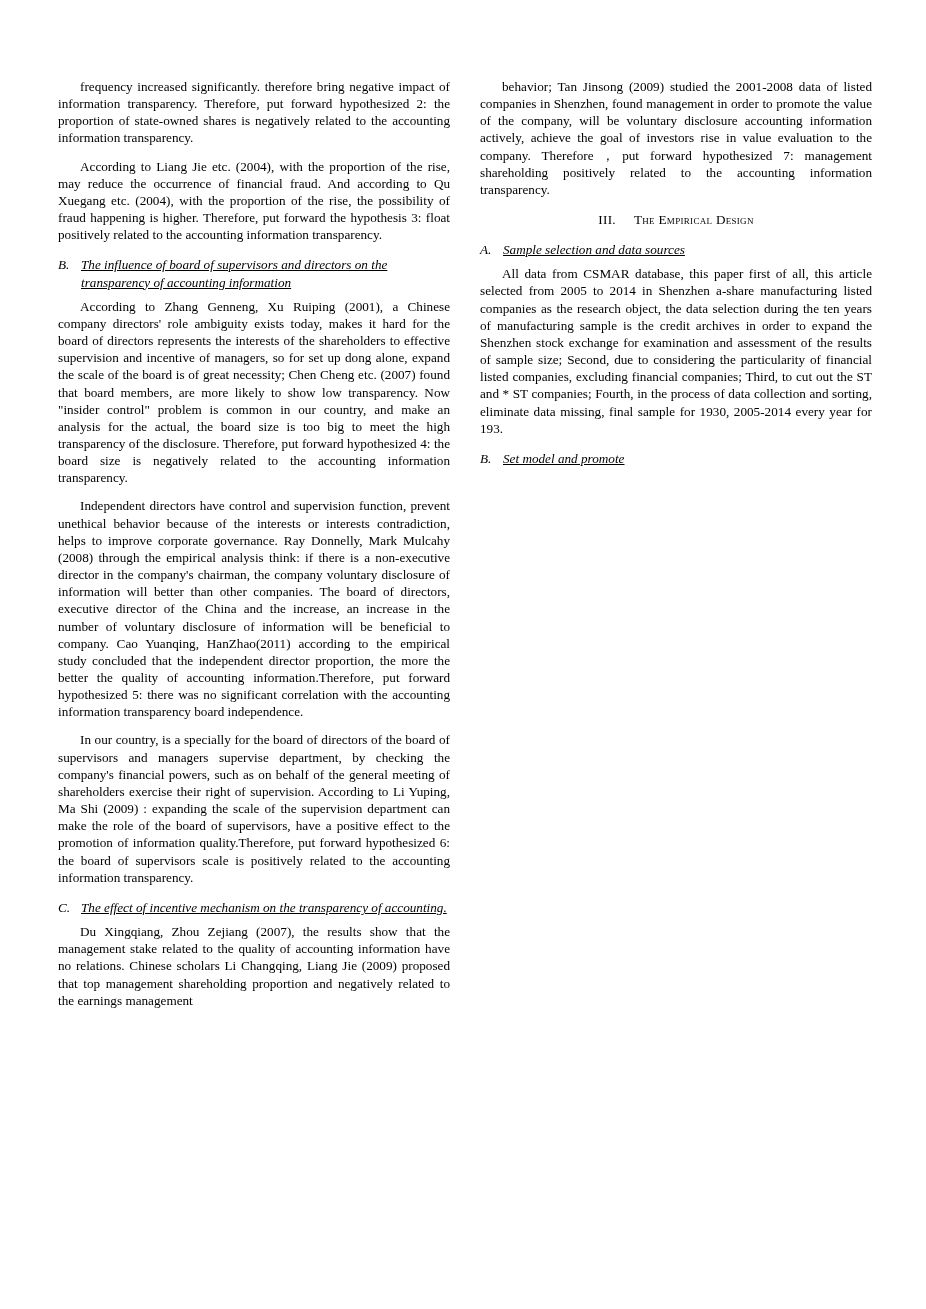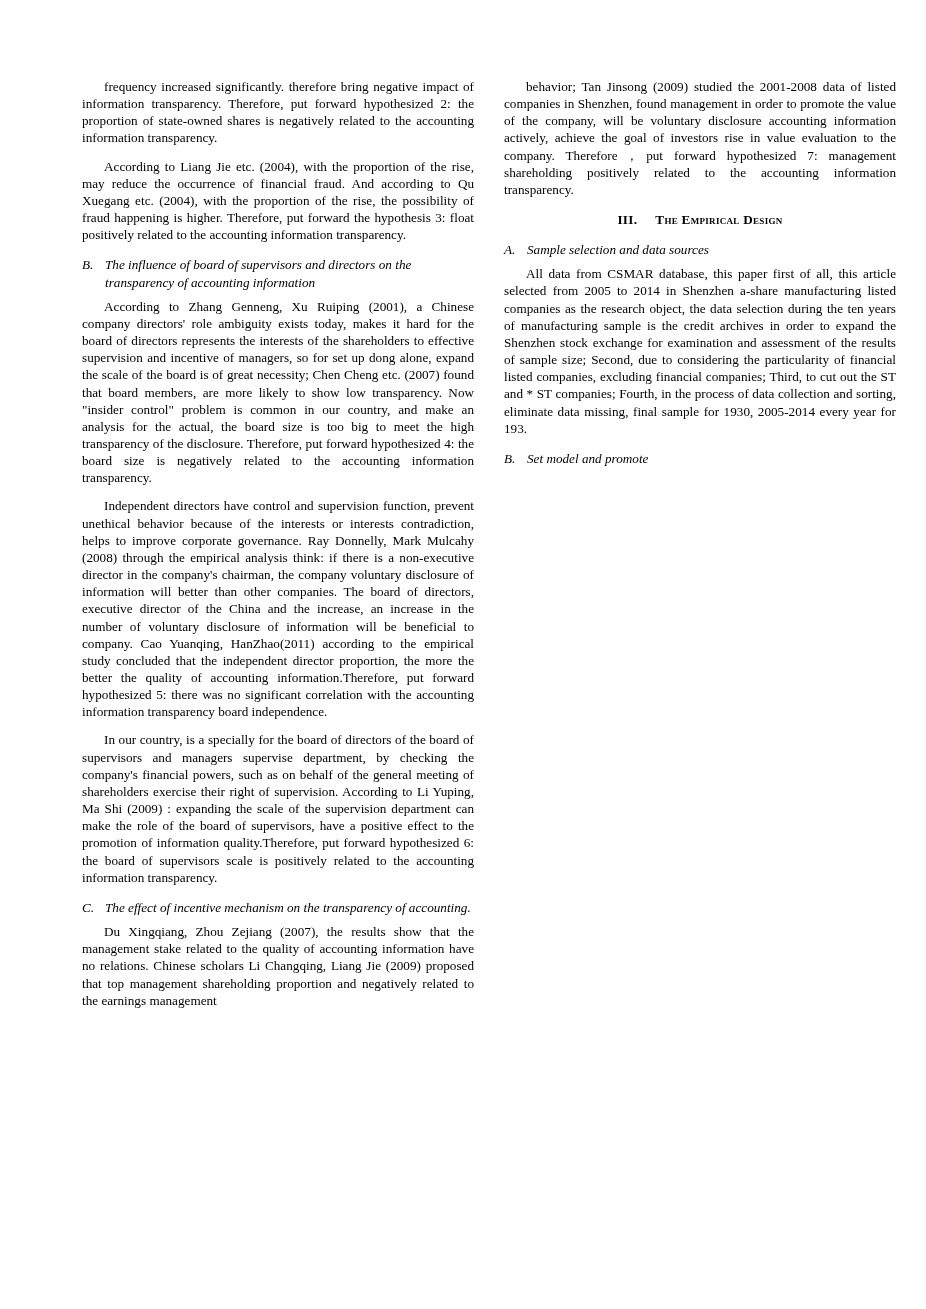--- a/index.html
+++ b/index.html
@@ -12,21 +12,21 @@
     height: 1309px;
     font-family: "Liberation Serif", serif;
     color: #000000;
     overflow: hidden;
   }
   .page {
     position: relative;
     width: 760px;
     height: 1309px;
     box-sizing: border-box;
-    padding: 78px 58px 40px 82px;
+    padding: 78px 58px 40px 58px;
   }
   .columns {
     display: flex;
     flex-direction: row;
     gap: 30px;
     align-items: flex-start;
   }
   .col {
     width: 392px;
     flex: 0 0 392px;
@@ -35,21 +35,21 @@
     margin: 0 0 11px 0;
     font-size: 13.2px;
     line-height: 1.30;
     text-align: justify;
     text-indent: 22px;
     hyphens: auto;
   }
   h2.sec-head {
     margin: 14px 0 9px 0;
     font-size: 13.2px;
-    font-weight: bold;
+    font-weight: normal;
     font-variant: small-caps;
     text-align: center;
     letter-spacing: 0.3px;
   }
   h2.sec-head .numeral {
     margin-right: 18px;
   }
   h3.sub-head {
     margin: 13px 0 7px 0;
     font-size: 13.2px;
@@ -60,20 +60,21 @@
     display: flex;
     gap: 10px;
   }
   h3.sub-head .letter {
     font-style: italic;
     flex: 0 0 auto;
     min-width: 13px;
   }
   h3.sub-head .sub-text {
     flex: 1 1 auto;
+    text-decoration: underline;
   }
   .smallcaps {
     font-variant: small-caps;
   }
 </style>
 </head>
 <body>
 
 <div class="page">
   <div class="columns">

